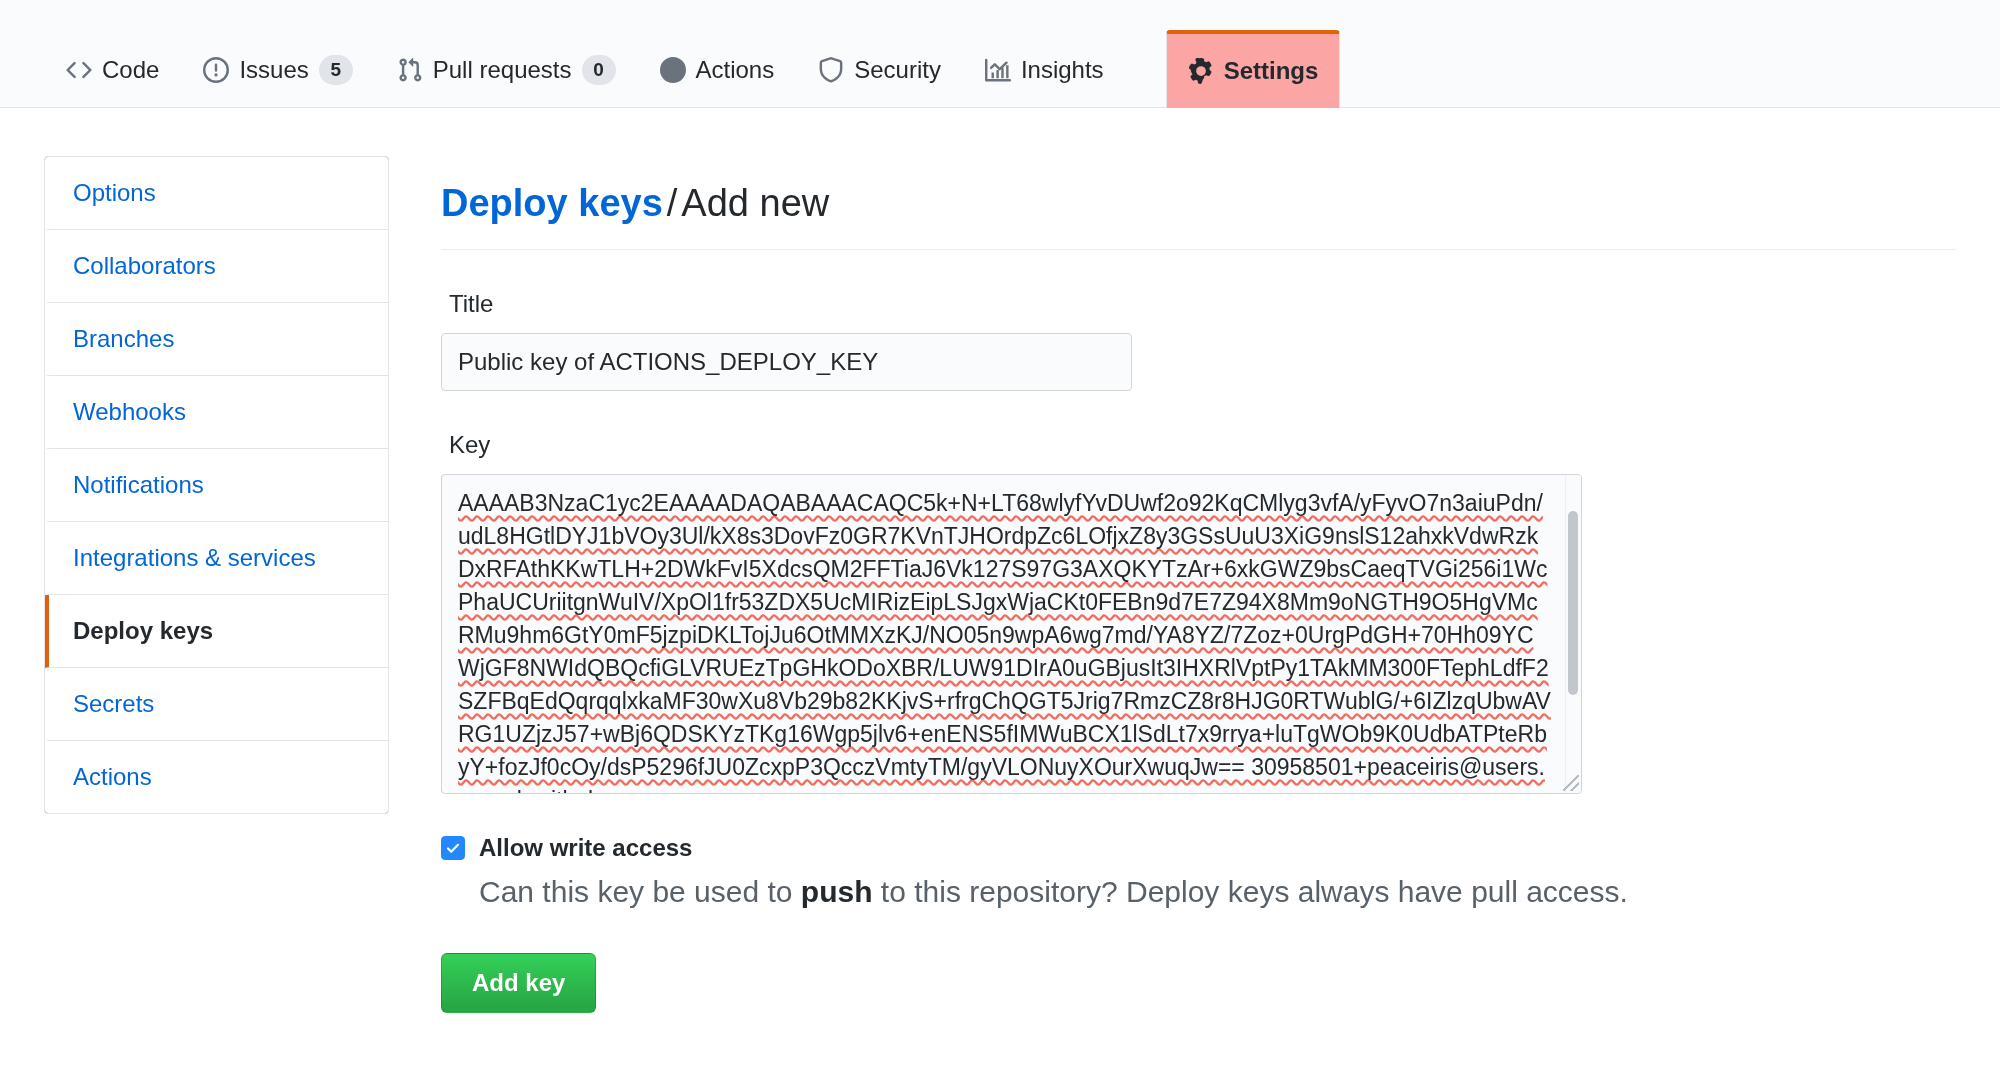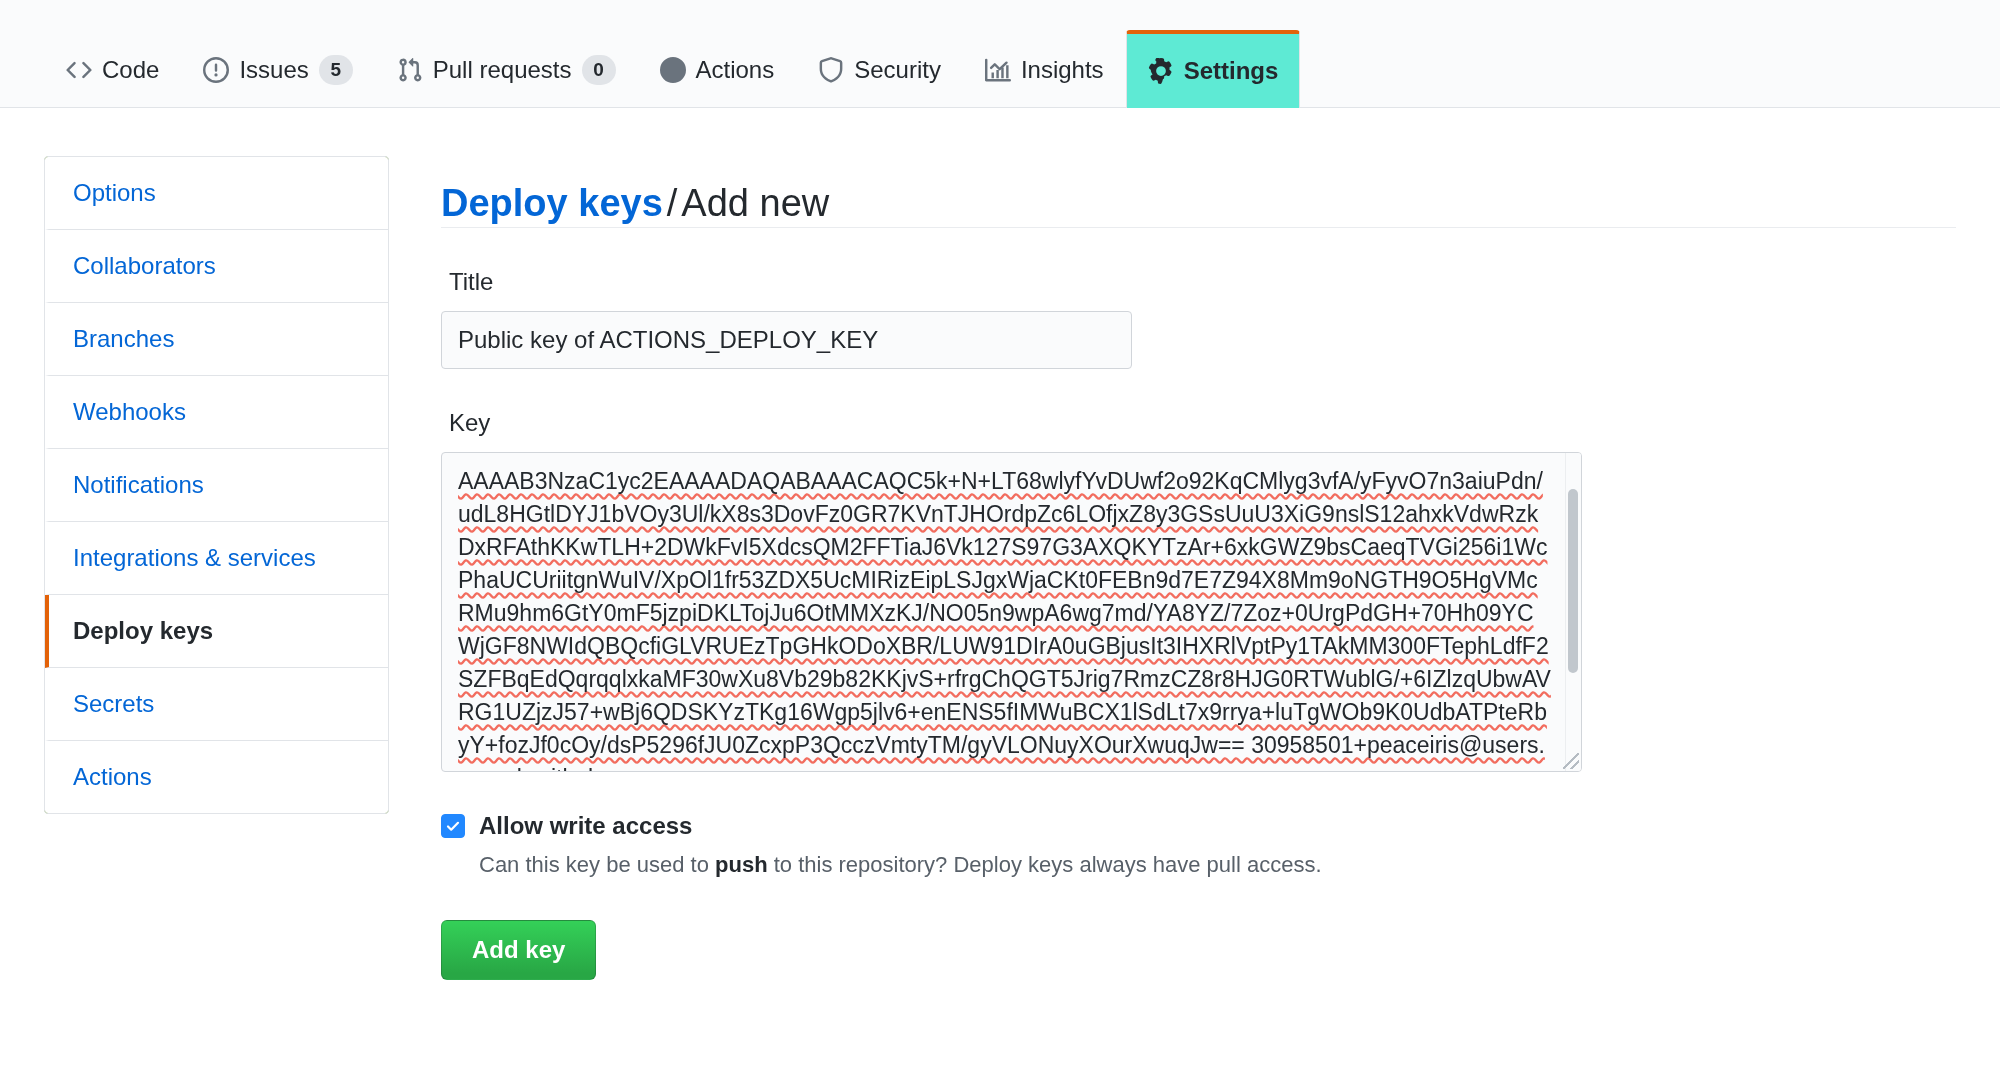--- a/index.html
+++ b/index.html
@@ -32,27 +32,28 @@
     line-height: 1;
     position: relative;
     border: 1px solid transparent;
     border-bottom: none;
     background: transparent;
     cursor: pointer;
     white-space: nowrap;
   }
   .nav-tab .tab-label { color: #24292e; }
   .nav-tab.selected {
-    background: #5eead4;
+    background: #fca5a5;
     border-color: #e1e4e8;
     border-top: 4px solid #e36209;
     border-radius: 4px 4px 0 0;
     height: 78px;
     margin-bottom: -1px;
     font-weight: 600;
+    margin-left: 40px;
   }
   .nav-tab.selected .tab-label { font-weight: 600; }
   .nav-icon {
     display: inline-flex;
     align-items: center;
     justify-content: center;
     width: 26px; height: 26px;
     color: #6a737d;
     flex: none;
   }
@@ -111,20 +112,21 @@
   
   .content {
     flex: 1;
     min-width: 0;
     padding-left: 52px;
   }
   .page-head {
     font-size: 38px;
     font-weight: 600;
     color: #24292e;
+    padding-bottom: 22px;
     border-bottom: 1px solid #eaecef;
     line-height: 1.2;
   }
   .page-head .crumb-link {
     color: #0366d6;
     cursor: pointer;
   }
   .page-head .crumb-sep {
     color: #24292e;
     font-weight: 400;
@@ -224,21 +226,21 @@
   }
   .checkbox svg { display: block; }
   .check-label {
     font-size: 24px;
     font-weight: 600;
     color: #24292e;
     cursor: pointer;
     line-height: 1.2;
   }
   .check-note {
-    font-size: 22px;
+    font-size: 30px;
     color: #586069;
     margin: 10px 0 0 38px;
     line-height: 1.35;
   }
   .check-note b { color: #24292e; font-weight: 600; }
 
   .btn-primary {
     margin: 40px 0 0 0;
     display: inline-block;
     padding: 17px 30px;

